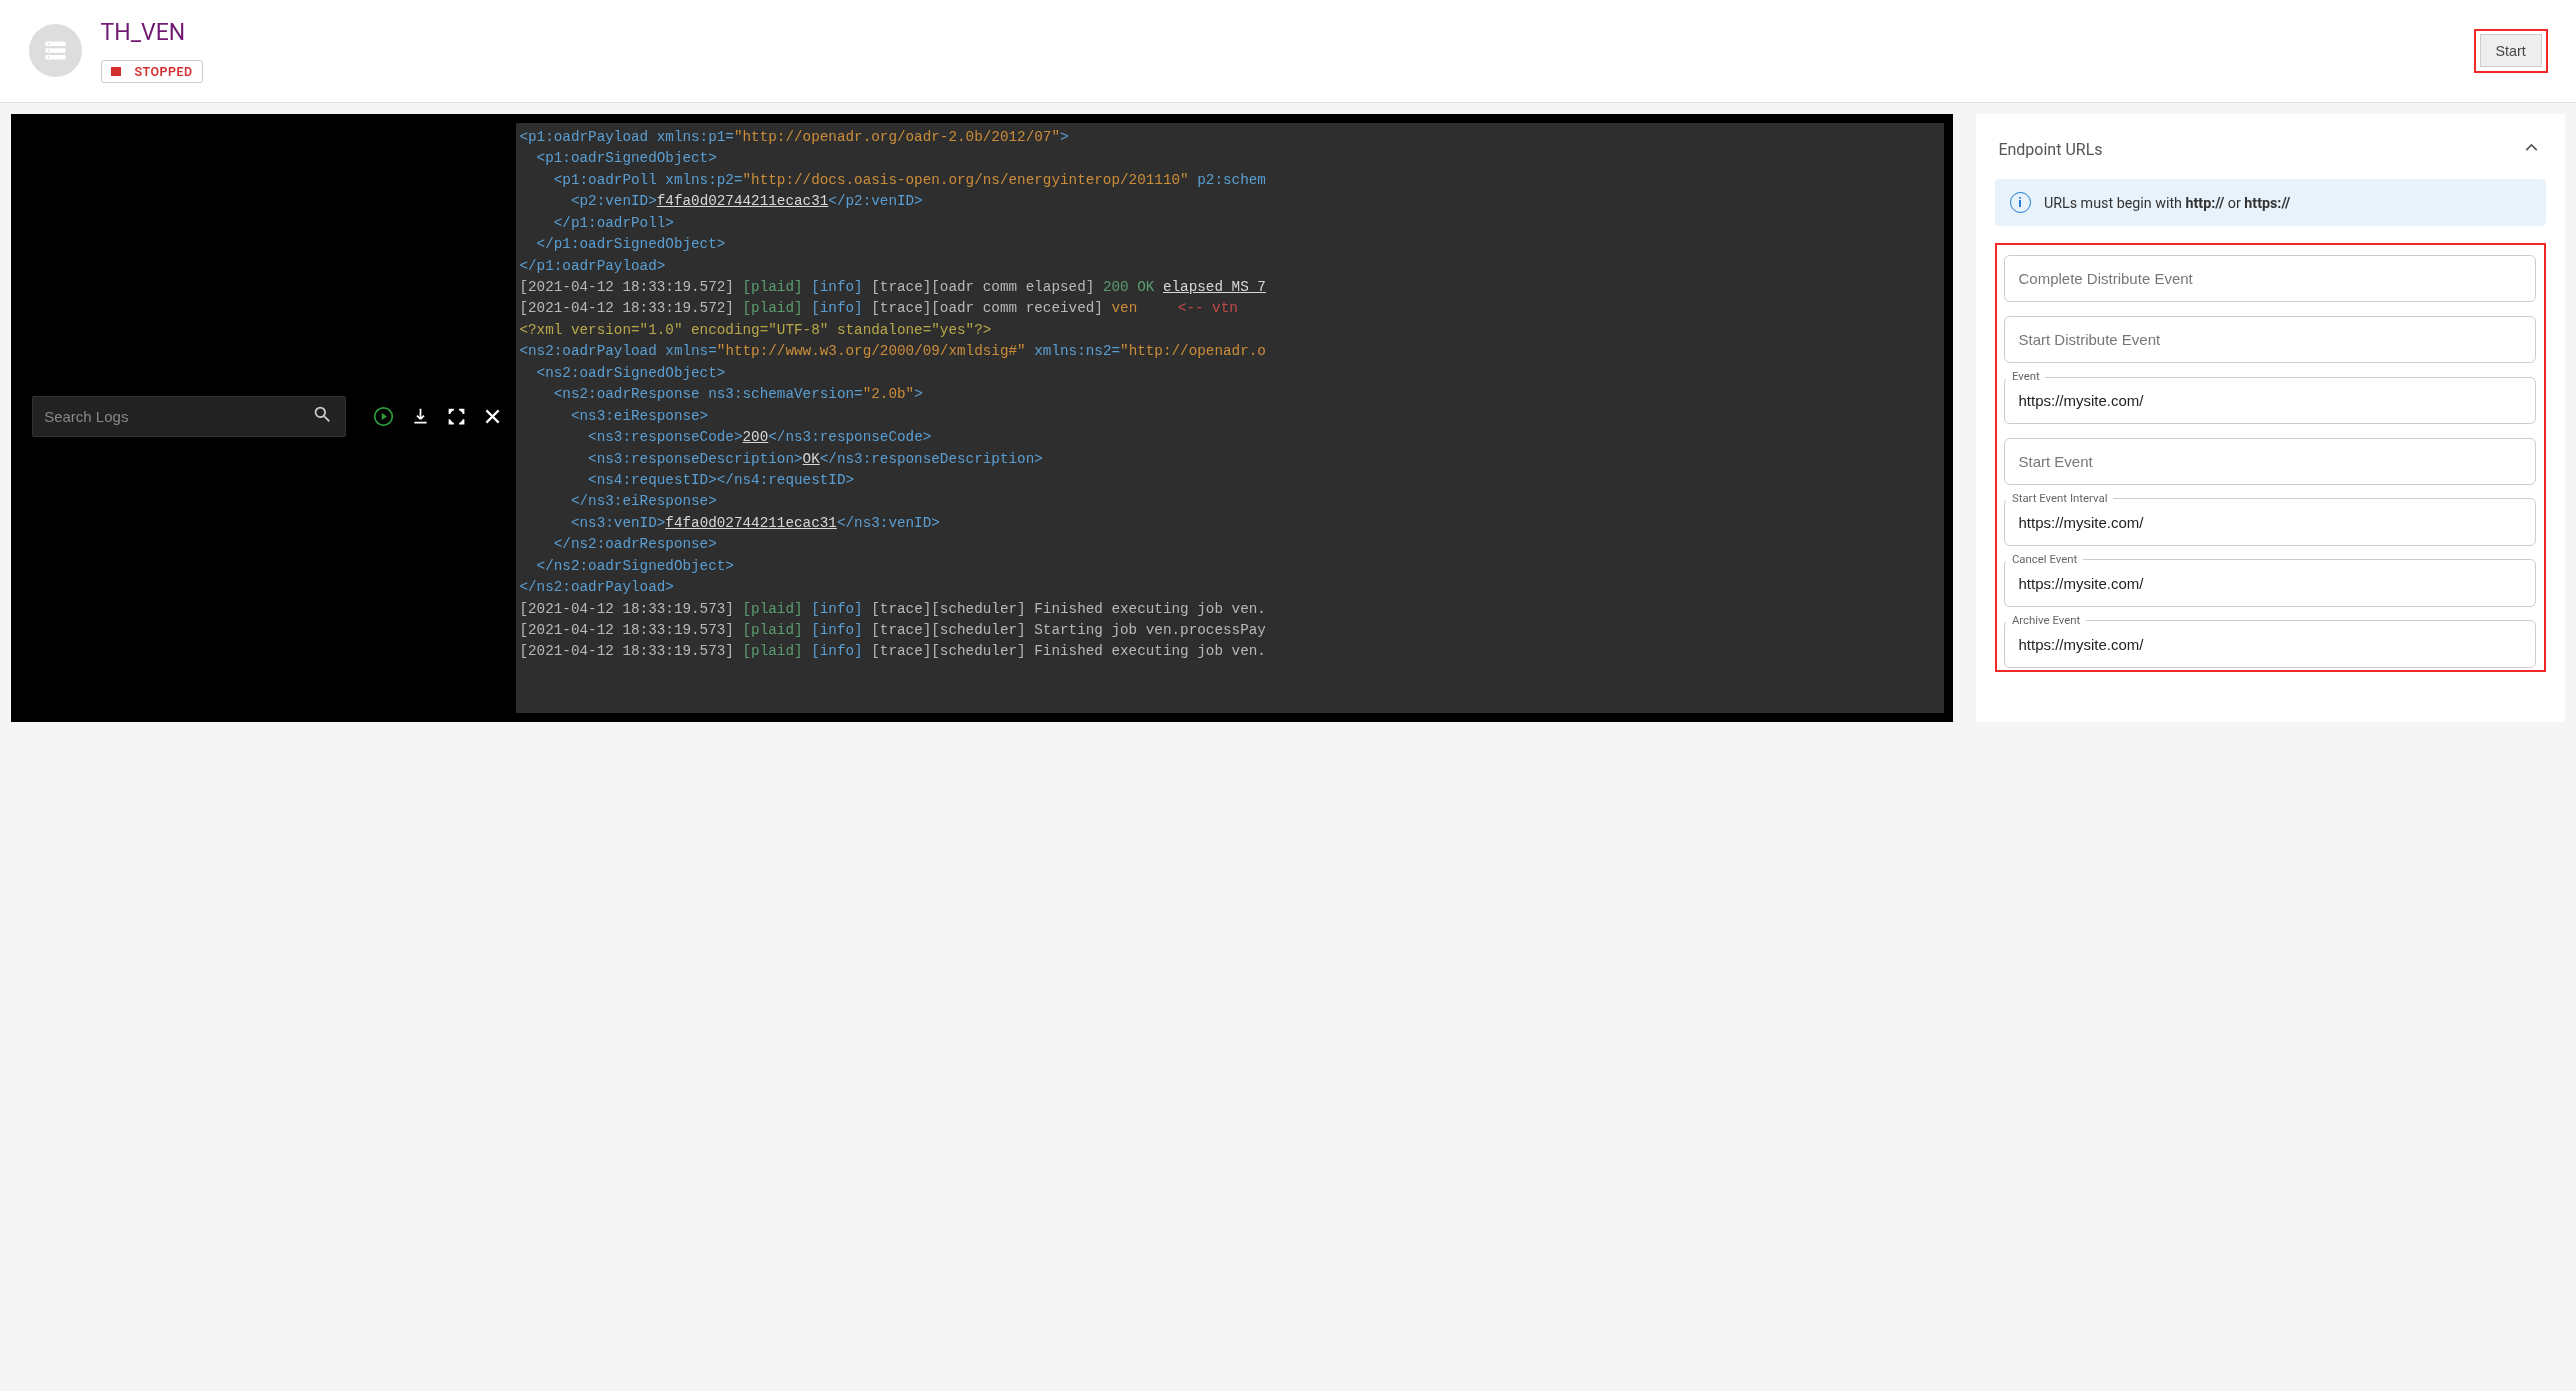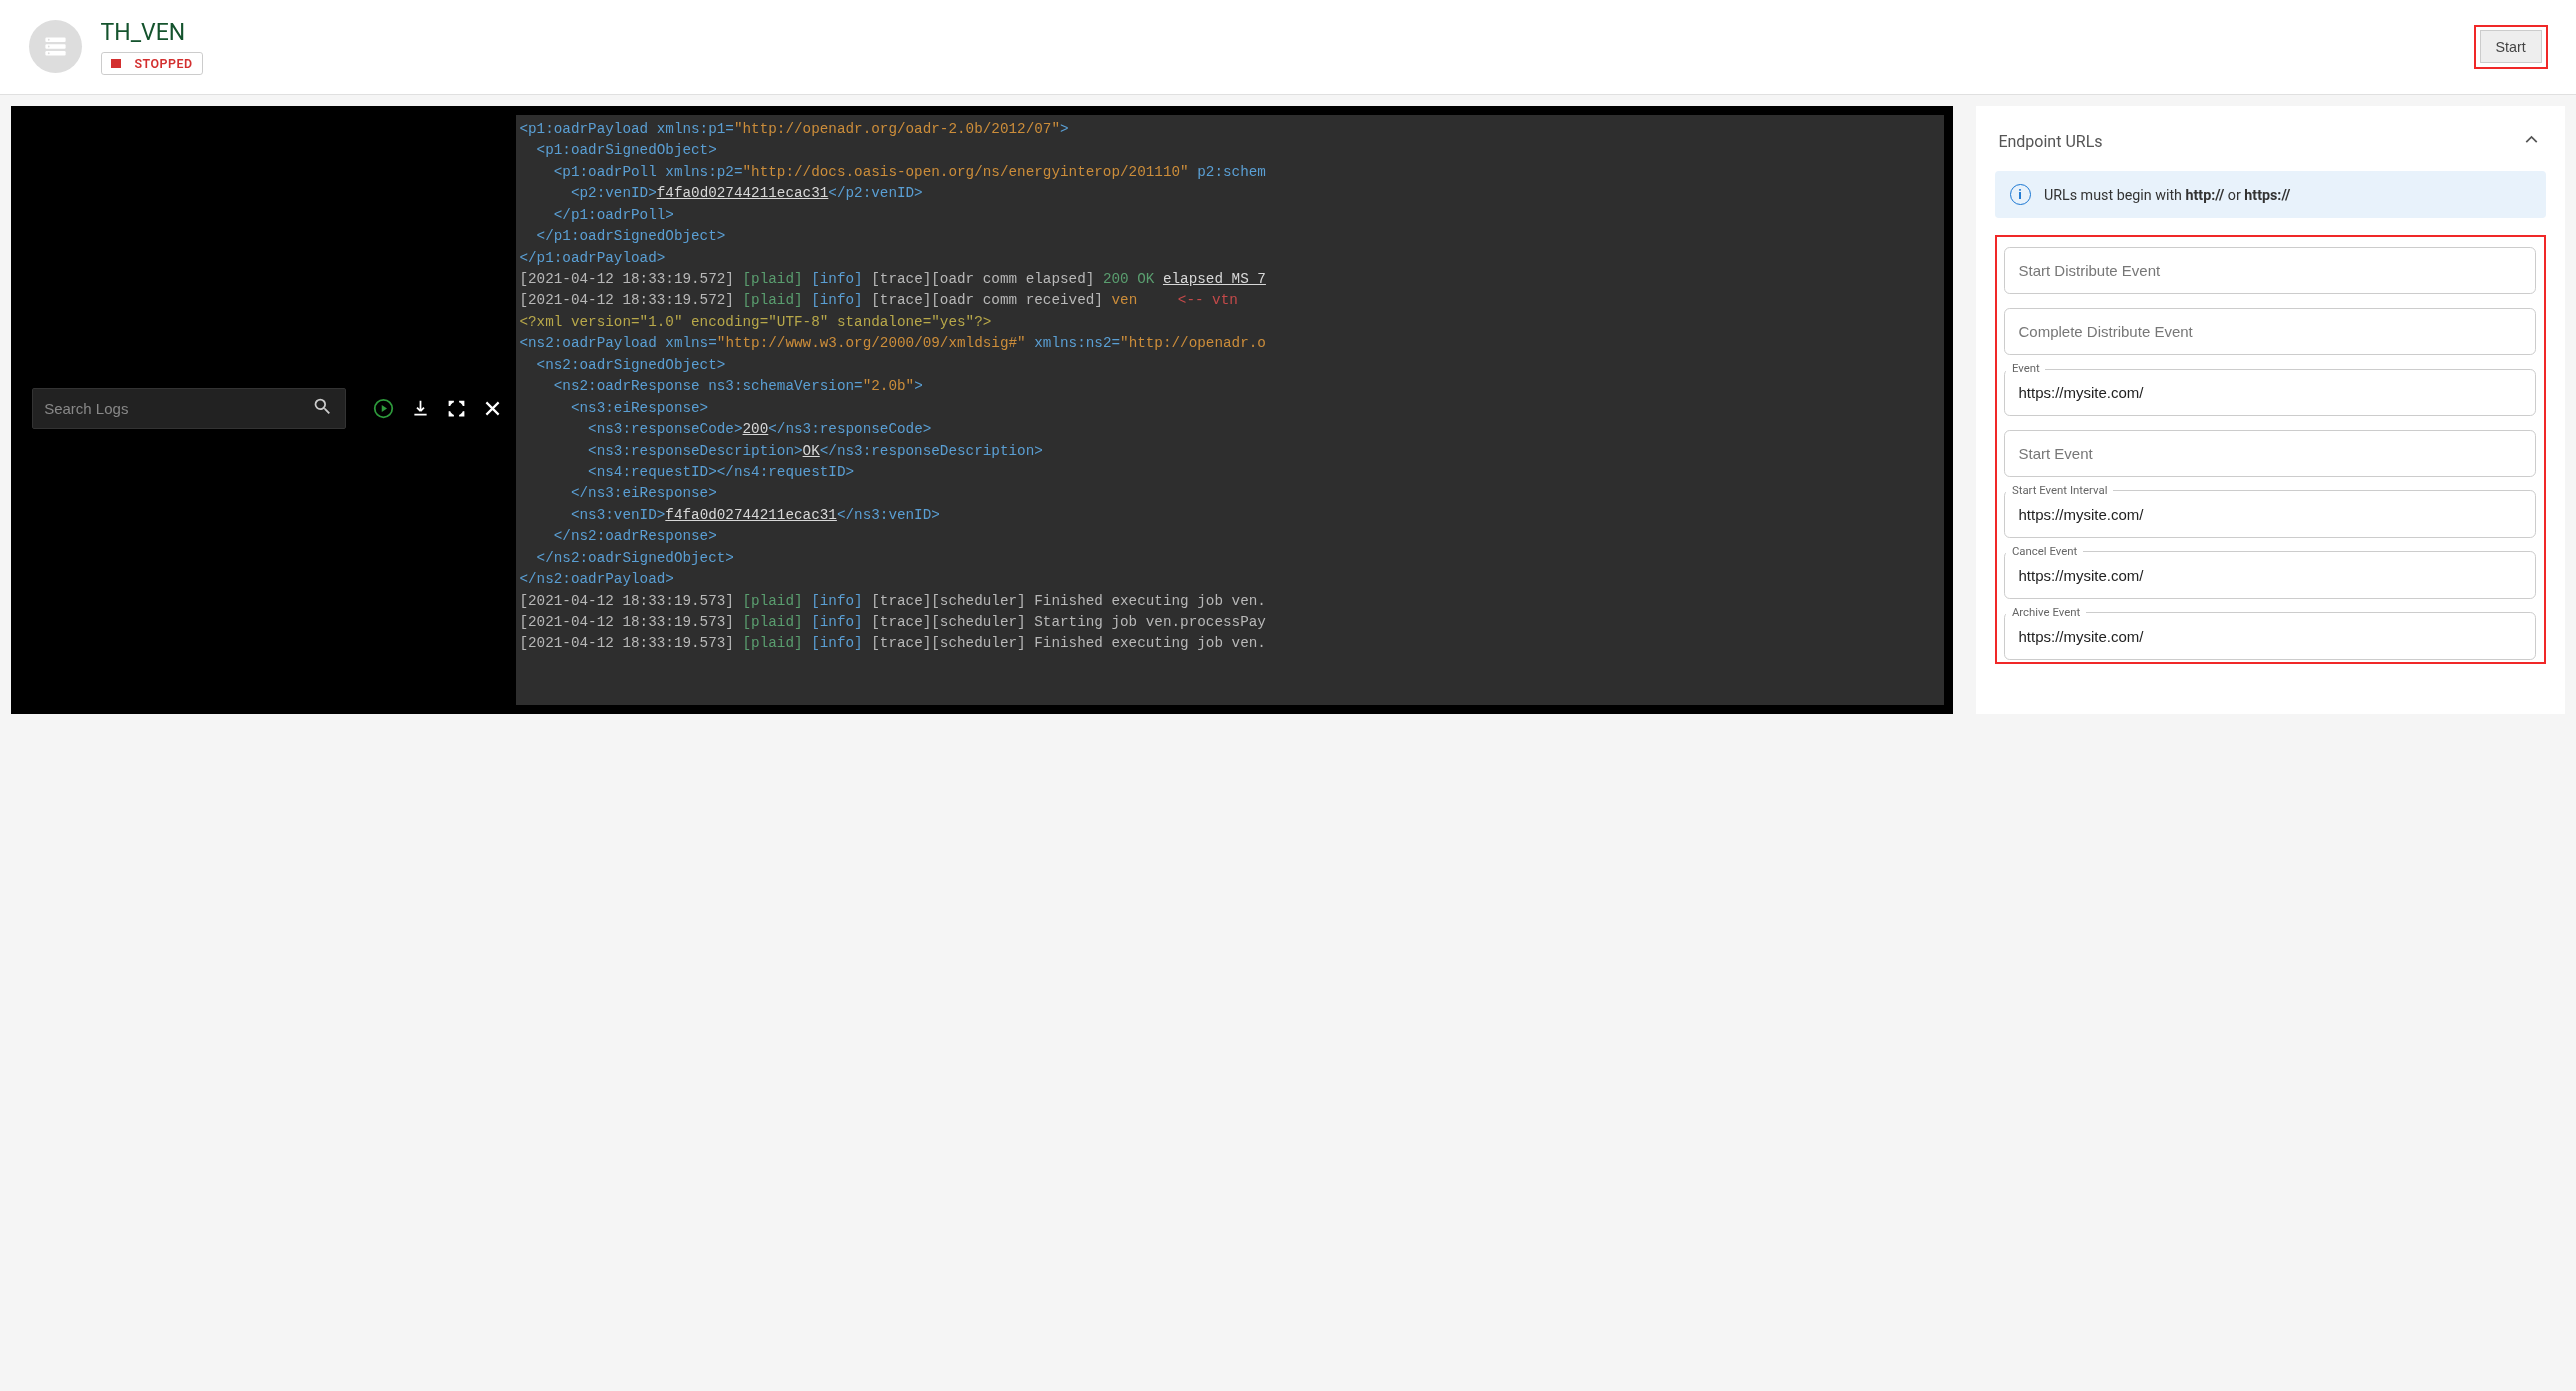--- a/index.html
+++ b/index.html
@@ -24,23 +24,23 @@
       border-radius: 50%;
       background: #ddd;
       display: flex; align-items: center; justify-content: center;
       margin-right: 19px;
       flex-shrink: 0;
     }
     .avatar svg { width: 27px; height: 27px; fill: #fff; }
     .title-block { flex: 1; }
     .title {
       font-size: 23px;
-      color: #14532d;
+      color: #701a75;
       font-weight: 400;
-      margin-bottom: 6px;
+      margin-bottom: 14px;
     }
     .status-badge {
       display: inline-flex;
       align-items: center;
       gap: 14px;
       border: 1px solid #ccc;
       border-radius: 2.9px;
       padding: 2.9px 9.5px;
       font-size: 12.4px;
       font-weight: 600;
@@ -279,24 +279,24 @@
 
       <div class="info-banner">
         <span class="info-icon">i</span>
         <span>
           <span>URLs must begin with </span><b>http://</b><span> or </span><b>https://</b>
         </span>
       </div>
 
       <div class="form-area">
         <div class="field">
+          <input type="text" placeholder="Complete Distribute Event" style="">
+        </div>
+        <div class="field">
           <input type="text" placeholder="Start Distribute Event" style="">
-        </div>
-        <div class="field">
-          <input type="text" placeholder="Complete Distribute Event" style="">
         </div>
         <div class="field">
           <span class="float-label">Event</span>
           <input type="text" value="https://mysite.com/" style="">
         </div>
         <div class="field">
           <input type="text" placeholder="Start Event" style="">
         </div>
         <div class="field">
           <span class="float-label">Start Event Interval</span>

